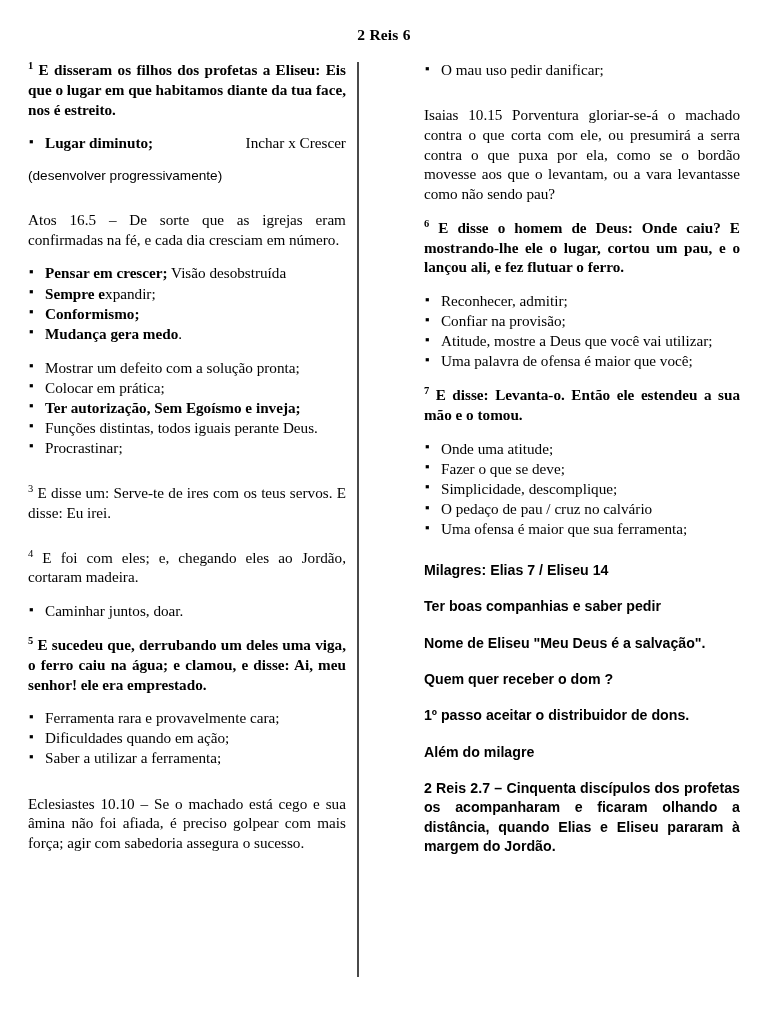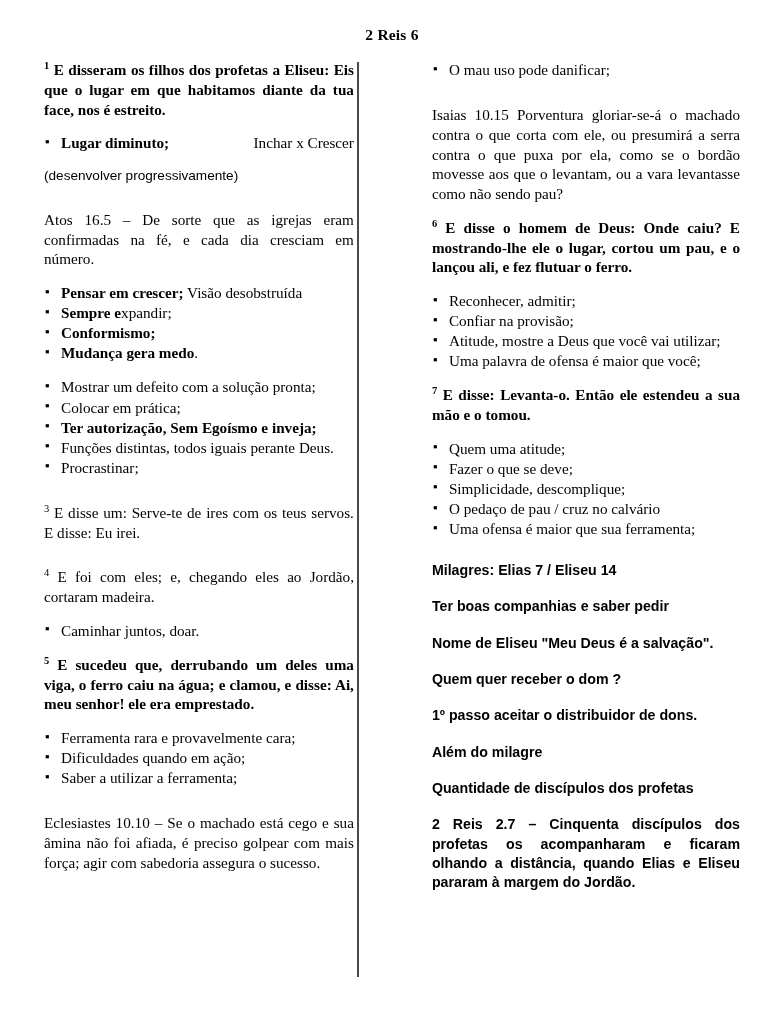--- a/index.html
+++ b/index.html
@@ -12,21 +12,21 @@
     height: 1024px;
     font-family: "Liberation Serif", serif;
     color: #000000;
     position: relative;
     overflow: hidden;
   }
   .page {
     width: 768px;
     height: 1024px;
     box-sizing: border-box;
-    padding: 26px 28px 0 44px;
+    padding: 26px 28px 0 28px;
     position: relative;
   }
   .doc-title {
     text-align: center;
     font-weight: bold;
     font-size: 15.5px;
     letter-spacing: 0.2px;
     margin: 0 0 16px 0;
   }
   .columns {
@@ -194,53 +194,52 @@
         <li><span class="r">Saber a utilizar a ferramenta;</span></li>
       </ul>
 
       <p class="para">Eclesiastes 10.10 – Se o machado está cego e sua âmina não foi afiada, é preciso golpear com mais força; agir com sabedoria assegura o sucesso.</p>
 
     </div>
 
     <div class="col col-right">
 
       <ul class="bullets">
-        <li><span class="r">O mau uso pode danificar;</span></li>
+        <li><span class="r">O mau uso pedir danificar;</span></li>
       </ul>
 
       <p class="para">Isaias 10.15 Porventura gloriar-se-á o machado contra o que corta com ele, ou presumirá a serra contra o que puxa por ela, como se o bordão movesse aos que o levantam, ou a vara levantasse como não sendo pau?</p>
 
 
       <p class="verse"><span class="vnum">6</span> <span>E disse o homem de Deus: Onde caiu? E mostrando-lhe ele o lugar, cortou um pau, e o lançou ali, e fez flutuar o ferro.</span></p>
 
       <ul class="bullets">
         <li><span class="r">Reconhecer, admitir;</span></li>
         <li><span class="r">Confiar na provisão;</span></li>
         <li><span class="r">Atitude, mostre a Deus que você vai utilizar;</span></li>
         <li><span class="r">Uma palavra de ofensa é maior que você;</span></li>
       </ul>
 
       <p class="verse"><span class="vnum">7</span> <span>E disse: Levanta-o. Então ele estendeu a sua mão e o tomou.</span></p>
 
       <ul class="bullets">
-        <li><span class="r">Quem uma atitude;</span></li>
+        <li><span class="r">Onde uma atitude;</span></li>
         <li><span class="r">Fazer o que se deve;</span></li>
         <li><span class="r">Simplicidade, descomplique;</span></li>
         <li><span class="r">O pedaço de pau / cruz no calvário</span></li>
         <li><span class="r">Uma ofensa é maior que sua ferramenta;</span></li>
       </ul>
 
       <div class="spacer-sm"></div>
 
       <p class="sans-block">Milagres: Elias 7 / Eliseu 14</p>
       <p class="sans-block">Ter boas companhias e saber pedir</p>
       <p class="sans-block">Nome de Eliseu "Meu Deus é a salvação".</p>
       <p class="sans-block">Quem quer receber o dom ?</p>
       <p class="sans-block">1º passo aceitar o distribuidor de dons.</p>
       <p class="sans-block">Além do milagre</p>
-      <p class="sans-block">Quantidade de discípulos dos profetas</p>
 
       <p class="sans-block justified">2 Reis 2.7 – Cinquenta discípulos dos profetas os acompanharam e ficaram olhando a distância, quando Elias e Eliseu pararam à margem do Jordão.</p>
 
     </div>
 
   </div>
 </div>
 
 </body></html>

